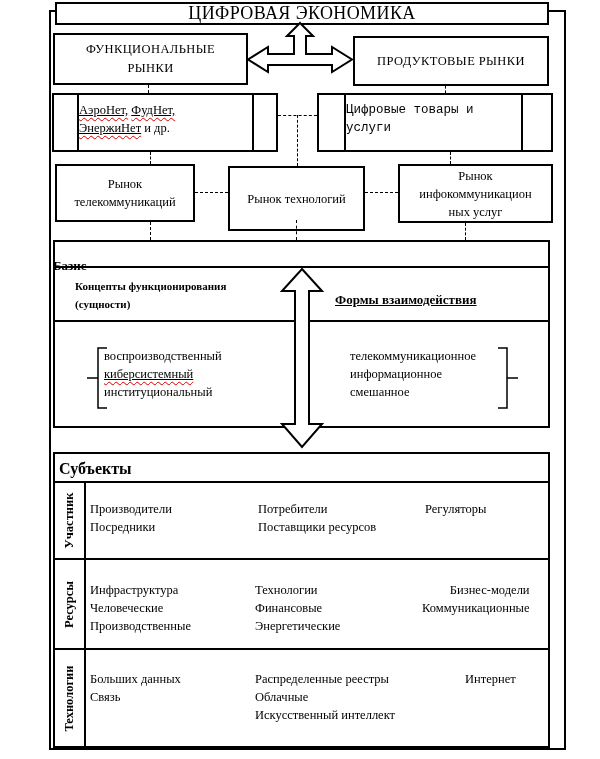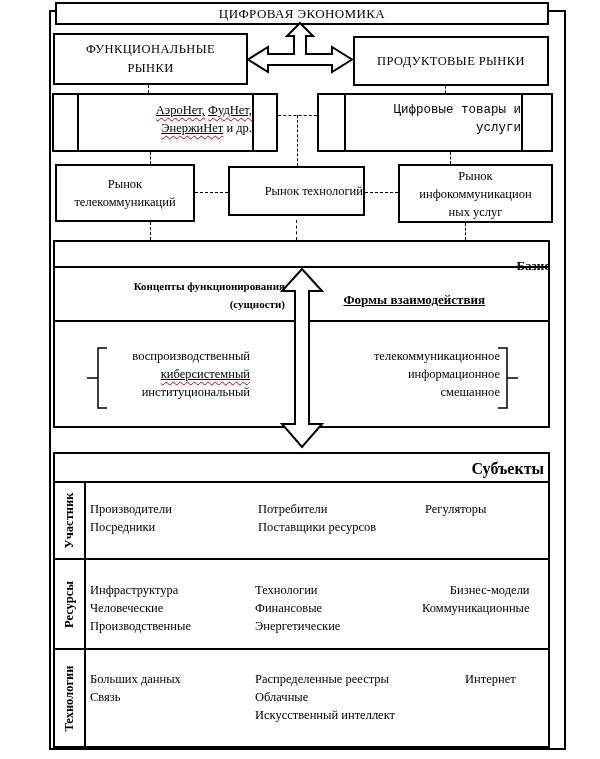--- a/index.html
+++ b/index.html
@@ -1,20 +1,20 @@
 <!DOCTYPE html>
 <html><head>
 <meta charset="utf-8">
 <style>
   html,body{margin:0;padding:0;background:#fff;}
   #page{position:relative;width:600px;height:759px;background:#fff;
         font-family:"Liberation Serif", serif;color:#000;overflow:hidden;}
   .box{position:absolute;border:2px solid #000;background:#fff;box-sizing:border-box;
        display:flex;align-items:center;justify-content:center;text-align:center;}
-  .plain{position:absolute;text-align:right;}
+  .plain{position:absolute;text-align:left;}
   .left{text-align:left;}
   .fs{font-size:12.5px;line-height:18px;}
   .cap{font-size:12.5px;line-height:19px;letter-spacing:.4px;}
   .b{font-weight:bold;}
   .u{text-decoration:underline;}
   .spell{text-decoration:underline solid #000;}
   .spell > span{text-decoration:underline wavy #d40000;text-decoration-thickness:1px;text-underline-offset:2.5px;}
   .hline{position:absolute;height:2px;background:#000;}
   .vline{position:absolute;width:2px;background:#000;}
   .dashh{position:absolute;border-top:1px dashed #000;height:0;}
@@ -24,21 +24,21 @@
   svg.overlay{position:absolute;left:0;top:0;pointer-events:none;}
 </style>
 </head>
 <body>
 
 <div id="page">
 
   <div class="box" style="left:49px;top:10px;width:517px;height:740px;"></div>
 
   <div class="box" style="left:55px;top:2px;width:494px;height:23px;">
-    <div class="cap" style="font-size:13px;">ЦИФРОВАЯ ЭКОНОМИКА</div>
+    <div class="cap" style="font-size:18px;">ЦИФРОВАЯ ЭКОНОМИКА</div>
   </div>
 
   <div class="box" style="left:53px;top:33px;width:195px;height:52px;">
     <div class="cap">
       <div>ФУНКЦИОНАЛЬНЫЕ</div>
       <div>РЫНКИ</div>
     </div>
   </div>
   <div class="box" style="left:353px;top:36px;width:196px;height:50px;">
     <div class="cap">ПРОДУКТОВЫЕ РЫНКИ</div>
@@ -65,21 +65,21 @@
     <div>Цифровые товары и</div>
     <div>услуги</div>
   </div>
 
   <div class="box" style="left:55px;top:164px;width:140px;height:58px;">
     <div class="fs">
       <div>Рынок</div>
       <div>телекоммуникаций</div>
     </div>
   </div>
-  <div class="box" style="left:228px;top:166px;width:137px;height:50px;justify-content:flex-end;">
+  <div class="box" style="left:228px;top:166px;width:137px;height:65px;">
     <div class="fs">Рынок технологий</div>
   </div>
   <div class="box" style="left:398px;top:164px;width:155px;height:59px;">
     <div class="fs">
       <div>Рынок</div>
       <div>инфокоммуникацион</div>
       <div>ных услуг</div>
     </div>
   </div>
 

